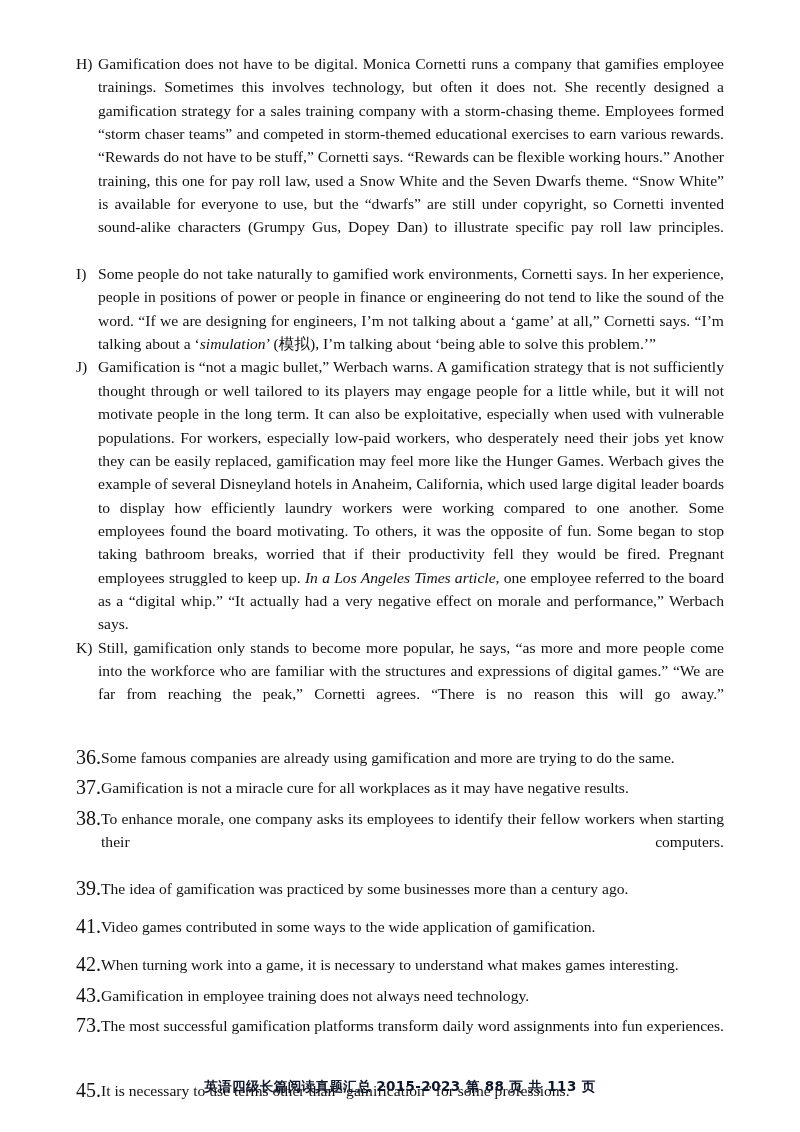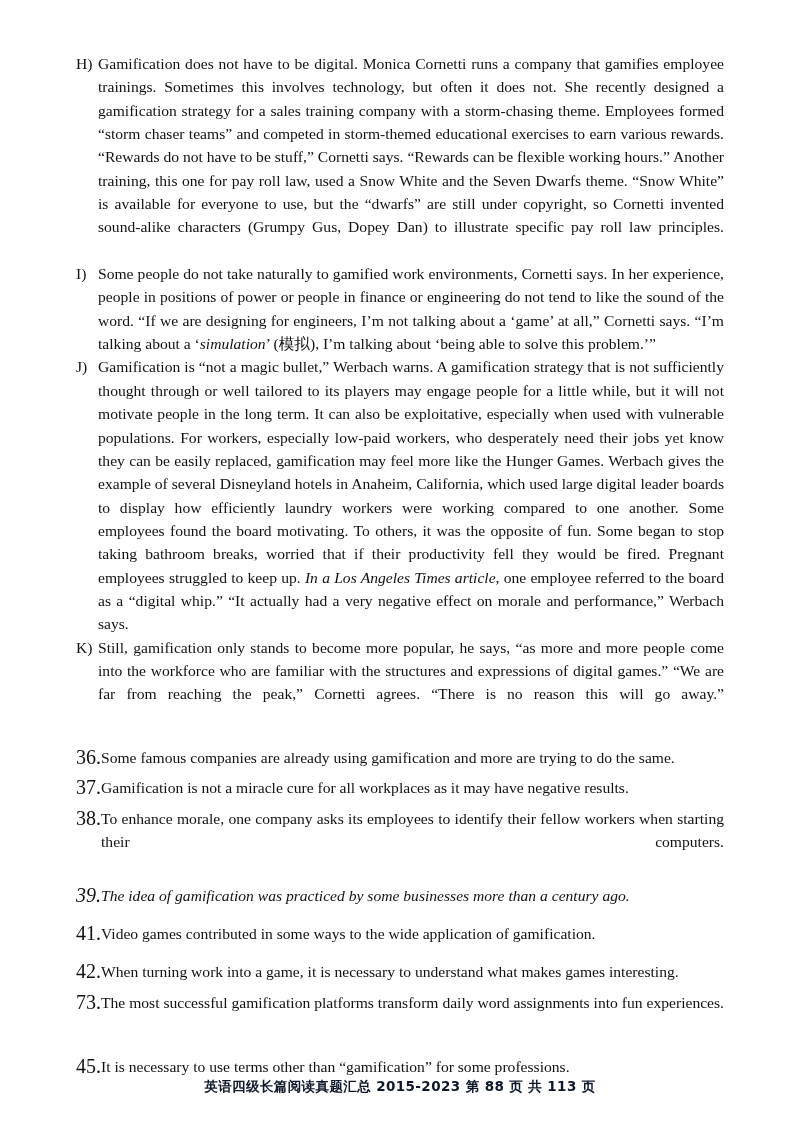--- a/index.html
+++ b/index.html
@@ -154,36 +154,40 @@
     <div class="qitem" style="margin-top:7px;">
       <span class="qitem-num">37.</span>
       <span class="qitem-body">Gamification is not a miracle cure for all workplaces as it may have negative results.</span>
     </div>
 
     <div class="qitem" style="margin-top:7px;">
       <span class="qitem-num">38.</span>
       <span class="qitem-body stretch">To enhance morale, one company asks its employees to identify their fellow workers when starting their computers.</span>
     </div>
 
-    <div class="qitem" style="margin-top:7px;font-style:italic;">
+    <div class="qitem" style="">
       <span class="qitem-num">39.</span>
       <span class="qitem-body">The idea of gamification was practiced by some businesses more than a century ago.</span>
     </div>
 
 
     <div class="qitem" style="margin-top:15px;">
       <span class="qitem-num">41.</span>
       <span class="qitem-body">Video games contributed in some ways to the wide application of gamification.</span>
     </div>
 
     <div class="qitem" style="margin-top:15px;">
       <span class="qitem-num">42.</span>
       <span class="qitem-body">When turning work into a game, it is necessary to understand what makes games interesting.</span>
     </div>
 
+    <div class="qitem" style="margin-top:7px;">
+      <span class="qitem-num">43.</span>
+      <span class="qitem-body">Gamification in employee training does not always need technology.</span>
+    </div>
 
     <div class="qitem" style="margin-top:7px;">
       <span class="qitem-num">73.</span>
       <span class="qitem-body stretch">The most successful gamification platforms transform daily word assignments into fun experiences.</span>
     </div>
 
     <div class="qitem" style="margin-top:18px;">
       <span class="qitem-num">45.</span>
       <span class="qitem-body">It is necessary to use terms other than “gamification” for some professions.</span>
     </div>

